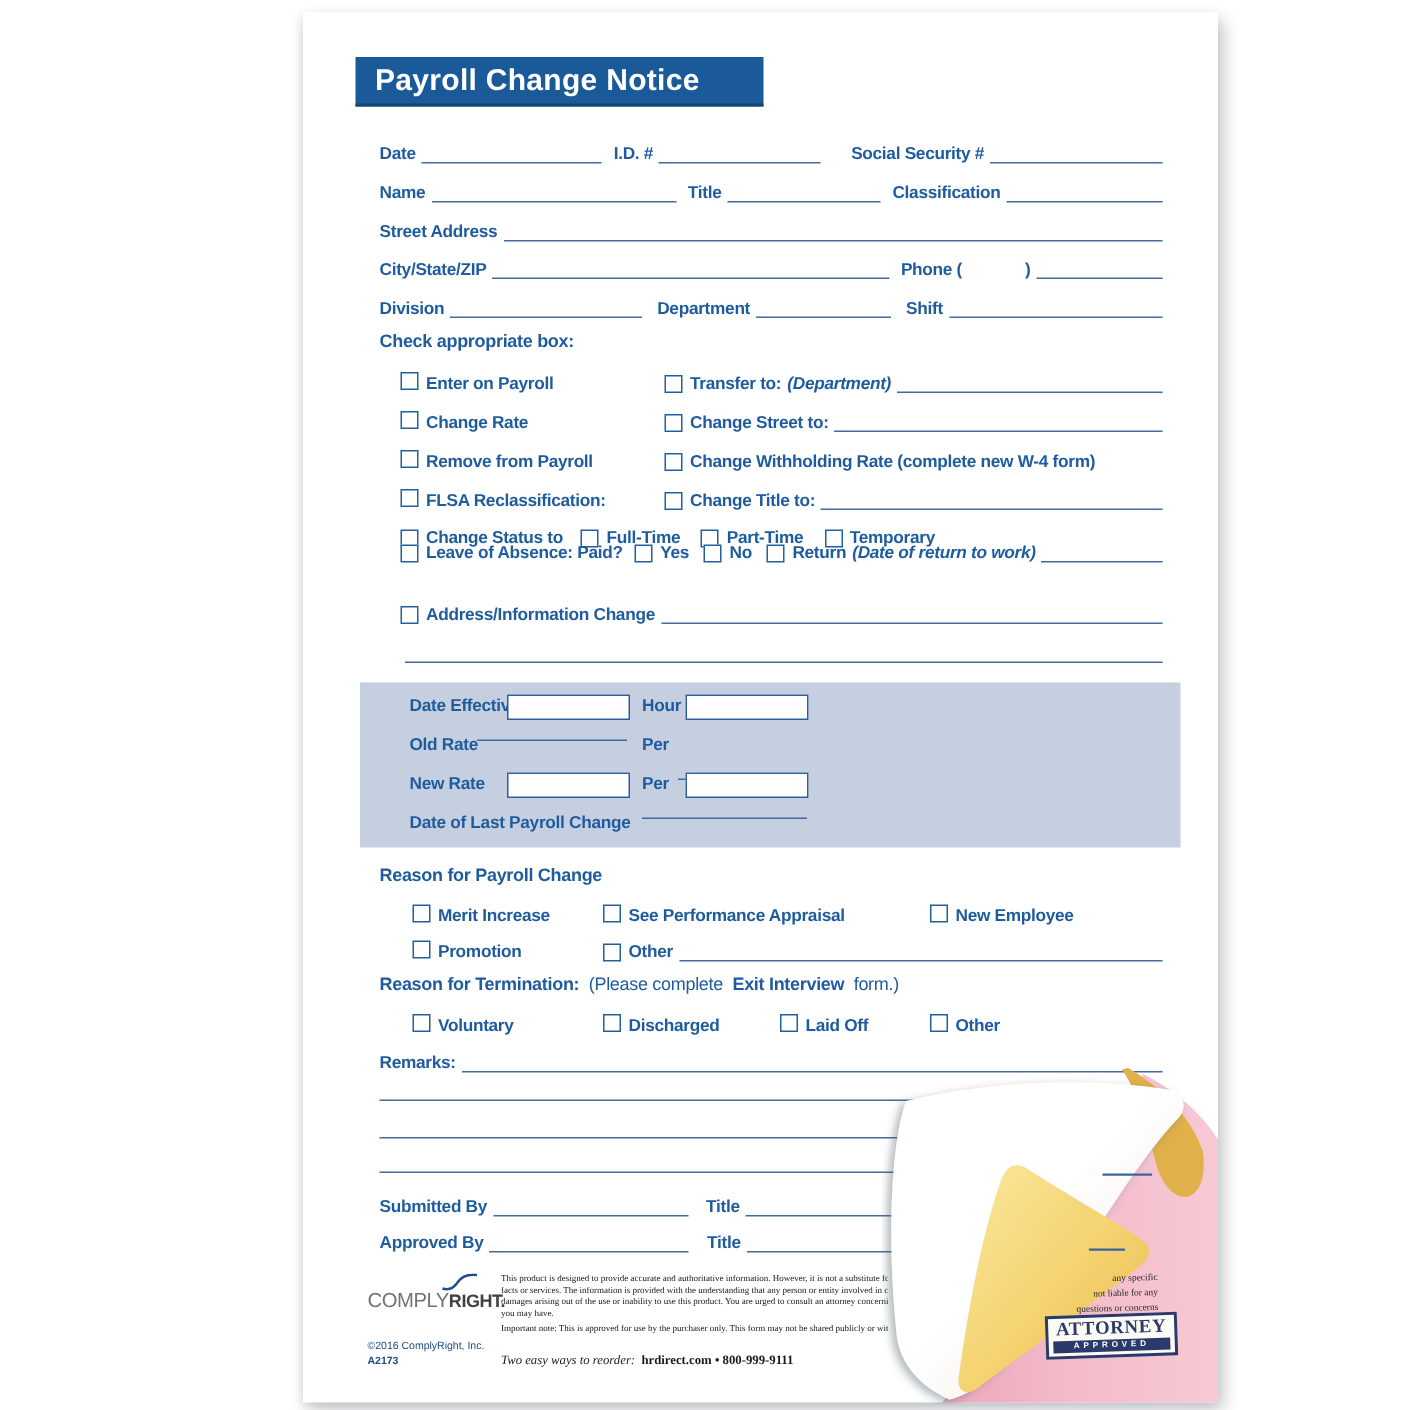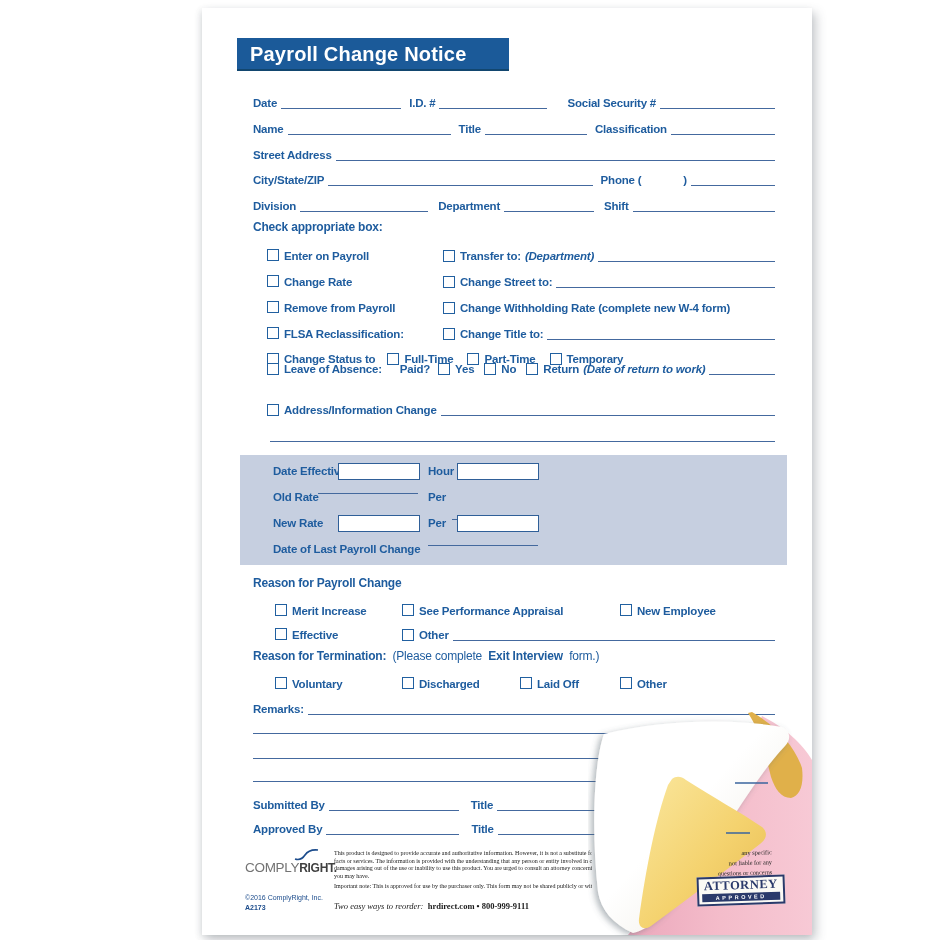--- a/index.html
+++ b/index.html
@@ -127,21 +127,21 @@
     <i class="cb" style="margin-left:12px"></i>
       <span>Full-Time</span>
     <i class="cb" style="margin-left:14px"></i>
       <span>Part-Time</span>
     <i class="cb" style="margin-left:14px"></i>
       <span>Temporary</span>
   </div>
   <div class="r" style="top:350px;left:65px">
     <i class="cb"></i>
       <span>Leave of Absence:</span>
-    <span style="margin-left:18px">Paid?</span>
+    <span style="margin-left:3px">Paid?</span>
     <i class="cb" style="margin-left:8px"></i>
       <span>Yes</span>
     <i class="cb" style="margin-left:10px"></i>
       <span>No</span>
     <i class="cb" style="margin-left:10px"></i>
       <span class="lab">Return</span>
     <span class="it lab">(Date of return to work)</span>
       <i class="ln lnf"></i>
   </div>
   <div class="r" style="top:391px;left:65px">
@@ -171,21 +171,21 @@
     <i class="pln" style="left:188px;top:76px;width:110px"></i>
   </div>
 
   <div class="hdr" style="top:568px">Reason for Payroll Change</div>
   <div class="r" style="top:592px">
     <span class="abs" style="left:22px"><i class="cb"></i><span>Merit Increase</span></span>
     <span class="abs" style="left:149px"><i class="cb"></i><span>See Performance Appraisal</span></span>
     <span class="abs" style="left:367px"><i class="cb"></i><span>New Employee</span></span>
   </div>
   <div class="r" style="top:616px;left:73px">
-    <span style="width:127px"><i class="cb"></i><span>Effective</span></span>
+    <span style="width:127px"><i class="cb"></i><span>Promotion</span></span>
     <i class="cb"></i>
       <span class="lab">Other</span>
       <i class="ln lnf"></i>
   </div>
 
   <div class="hdr" style="top:641px">
     <span>Reason for Termination:</span>
     <span style="font-weight:500">&nbsp;<span>(Please complete</span></span>
     <span style="font-weight:800">&nbsp;<span>Exit Interview</span></span>
     <span style="font-weight:500">&nbsp;<span>form.)</span></span>

